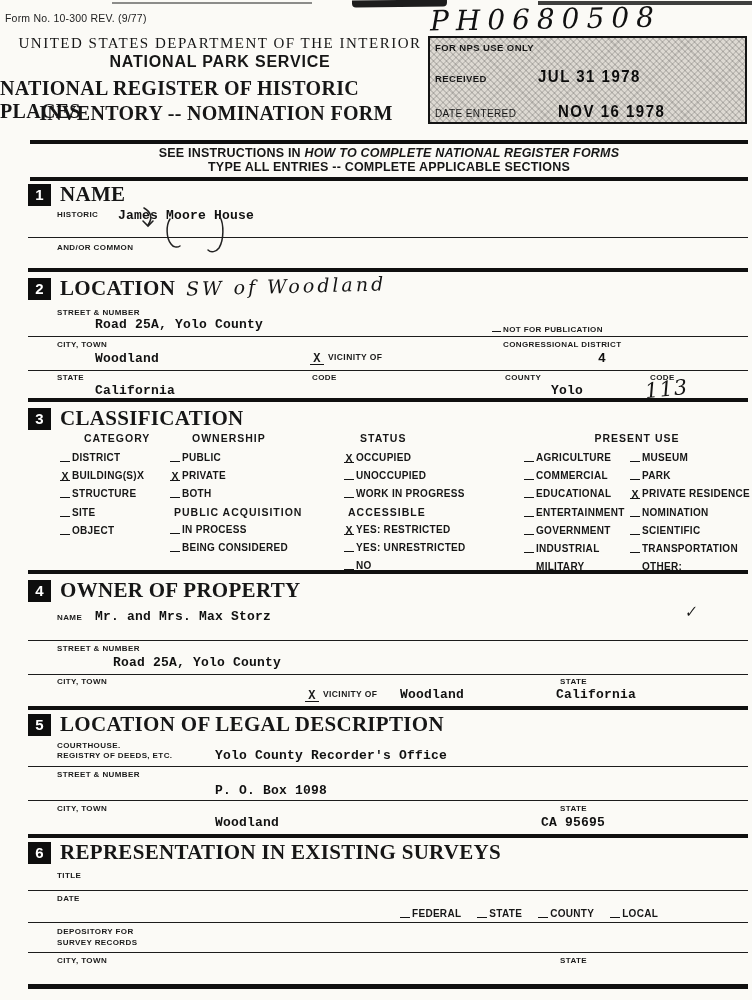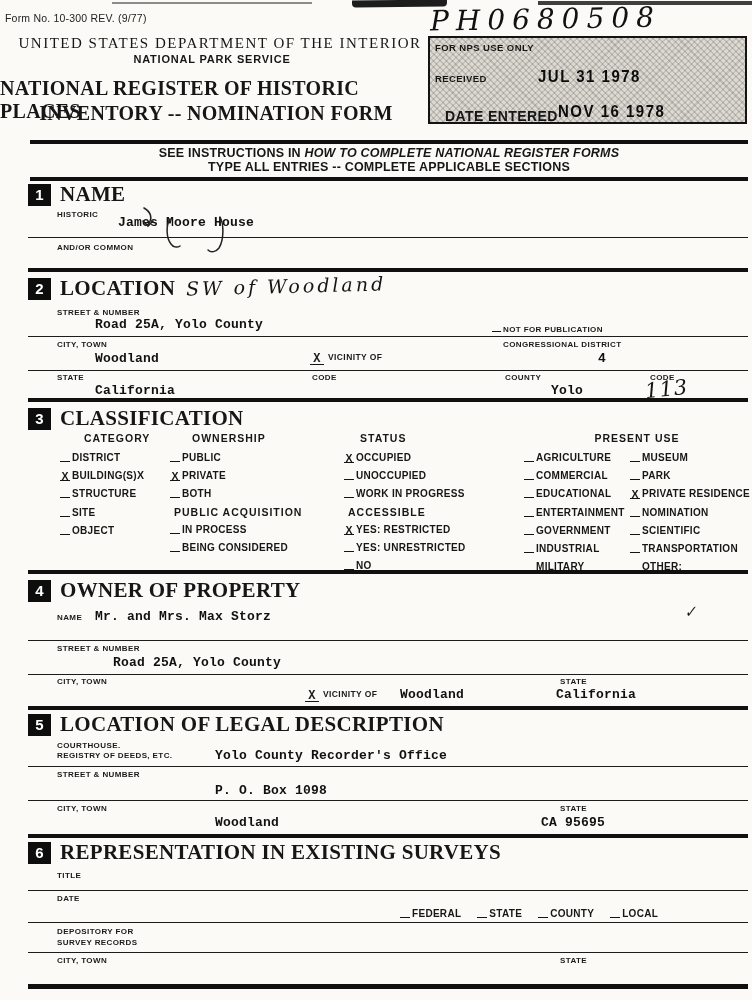--- a/index.html
+++ b/index.html
@@ -12,37 +12,37 @@
   
   .smudge { position:absolute; background:#1d1d1d; pointer-events:none; }
   .smudge.a { left:352px; top:0; width:95px; height:7px; border-radius:0 0 4px 4px; transform:rotate(-.6deg); }
   .smudge.b { left:538px; top:1px; width:214px; height:4px; opacity:.85; }
   .smudge.c { left:112px; top:2px; width:200px; height:2px; opacity:.5; }
 
   
   .form-no { position:absolute; left:5px; top:12px; font-size:10.5px; color:#222; letter-spacing:.2px; }
   .dept    { position:absolute; left:10px; top:35px; width:420px; text-align:center;
              font-family:"Liberation Serif", serif; font-size:15px; letter-spacing:1.5px; }
-  .service { position:absolute; left:2px; top:53px; width:420px; text-align:center;
-             font-size:11px; font-weight:700; letter-spacing:.8px; }
+  .service { position:absolute; left:10px; top:53px; width:420px; text-align:center;
+             font-size:16px; font-weight:700; letter-spacing:.8px; }
   .title1  { position:absolute; left:0px;  top:77px;  width:432px; text-align:left;
              font-family:"Liberation Serif", serif; font-weight:700; font-size:20px; letter-spacing:.3px; }
   .title2  { position:absolute; left:0px;  top:102px; width:432px; text-align:center;
              font-family:"Liberation Serif", serif; font-weight:700; font-size:20px; letter-spacing:.3px; }
   .hand-id { position:absolute; left:430px; top:2px; width:300px;
              font-family:"DejaVu Serif", serif; font-style:italic; font-size:28px;
              letter-spacing:7px; transform:rotate(-1deg); color:#111; }
   .nps-box { position:absolute; left:428px; top:36px; width:319px; height:88px;
              border:2.5px solid #141414; background-color:#ddd9d2;
              background-image:
                repeating-linear-gradient(45deg,  rgba(40,40,40,.17) 0 1.5px, transparent 1.5px 4.5px),
                repeating-linear-gradient(135deg, rgba(40,40,40,.14) 0 1.5px, transparent 1.5px 4.5px); }
   .nps-title { position:absolute; left:5px; top:4px; font-size:9.5px; font-weight:700; letter-spacing:.4px; }
   .nps-label1 { position:absolute; left:5px; top:35px; font-size:9.5px; font-weight:700; letter-spacing:.4px; }
-  .nps-label2 { position:absolute; left:15px; top:70px; font-size:14px; font-weight:700; letter-spacing:.4px; }
+  .nps-label2 { position:absolute; left:5px; top:70px; font-size:10px; font-weight:400; letter-spacing:.4px; }
   .stamp { position:absolute; font-weight:700; font-size:15px; letter-spacing:1.5px;
            color:#0c0c0c; transform:scaleY(1.12); white-space:nowrap; }
   .stamp.rec { left:108px; top:29px; }
   .stamp.ent { left:128px; top:64px; }
 
   
   .instructions { position:absolute; left:30px; top:140px; width:718px;
     border-top:4px solid #101010; border-bottom:4px solid #101010;
     padding:2px 0 3px; text-align:center; font-weight:700; font-size:12.5px; letter-spacing:.2px; }
   .instructions .it { font-style:italic; }
@@ -122,21 +122,21 @@
   <div class="instructions">
     <div><span>SEE INSTRUCTIONS IN </span><span class="it">HOW TO COMPLETE NATIONAL REGISTER FORMS</span></div>
     <div>TYPE ALL ENTRIES -- COMPLETE APPLICABLE SECTIONS</div>
   </div>
 
   <div class="sec-head" style="top:182px;">
     <span class="badge">1</span>
     <span class="sec-title">NAME</span>
   </div>
   <div class="flabel" style="left:57px; top:210px;">HISTORIC</div>
-  <div class="fval" style="left:118px; top:215px;">James Moore House</div>
+  <div class="fval" style="left:118px; top:208px;">James Moore House</div>
   <svg class="anno" style="left:128px; top:206px;" width="130" height="52" viewBox="0 0 130 52">
     <path d="M16,2 C23,6 25,12 20,19" stroke="#222" stroke-width="1.6" fill="none" stroke-linecap="round"></path>
     <path d="M15,15 L20,20 L25,15" stroke="#222" stroke-width="1.6" fill="none" stroke-linecap="round"></path>
     <path d="M42,13 C38,19 38,32 43,38 C45,41 49,42 52,40" stroke="#222" stroke-width="1.5" fill="none" stroke-linecap="round"></path>
     <path d="M92,11 C96,18 96,34 91,42 C88,46 83,47 80,44" stroke="#222" stroke-width="1.5" fill="none" stroke-linecap="round"></path>
   </svg>
   <div class="rule" style="top:237px;"></div>
   <div class="flabel" style="left:57px; top:243px;">AND/OR COMMON</div>
   <div class="bar" style="top:268px;"></div>
 

